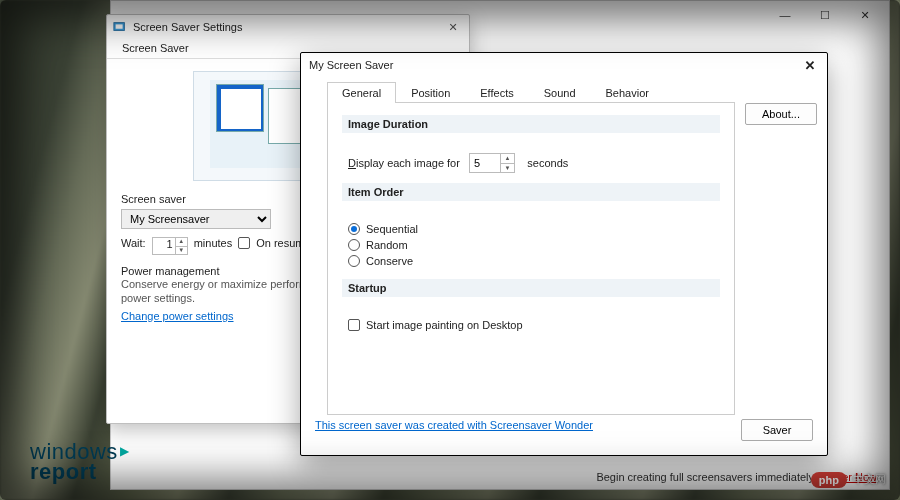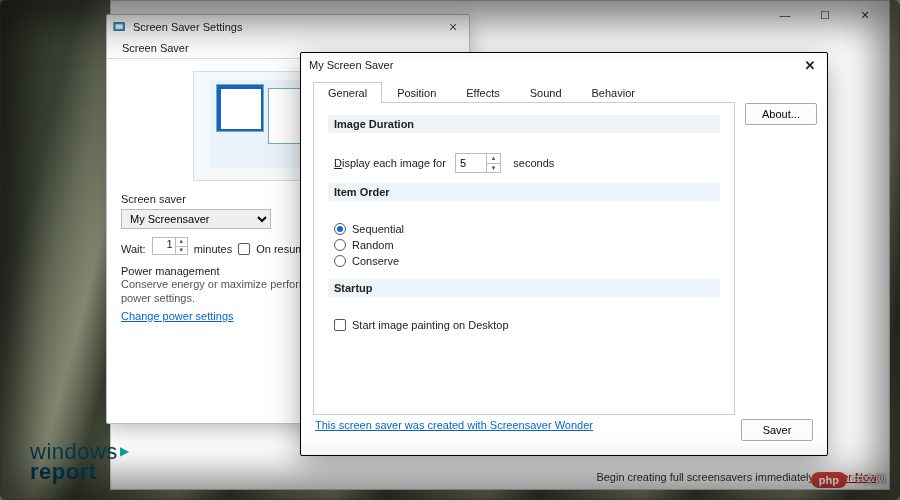--- a/index.html
+++ b/index.html
@@ -44,21 +44,21 @@
   .ss-num .spin div{ flex:1; font-size:6px; line-height:7px; text-align:center; border-left:1px solid #bbb; color:#555;}
   .ss-num .spin div:first-child{border-bottom:1px solid #bbb;}
   .ss-sec { margin-top:10px; font-size:11px; }
   .ss-desc { color:#555; line-height:1.3; padding-right: 20px;}
   .ss-link { color: #0066cc; text-decoration: underline; display:inline-block; margin-top:4px;}
 
   .myss-window { position: absolute; top: 52px; left: 300px; width: 528px; height: 404px; background: #fff; border:1px solid #000000; border-radius:2px; box-shadow: 0 10px 30px rgba(0,0,0,.35); font-size:11px; color:#222;}
   .myss-titlebar { height:24px; display:flex; align-items:center; padding:0 8px;}
   .myss-titlebar .title { flex:1; }
   .myss-close { width:18px; text-align:center; font-size:13px; font-weight:bold; }
-  .myss-body { display:flex; padding: 4px 10px 0 12px; gap:10px;}
+  .myss-body { display:flex; padding: 4px 10px 0 26px; gap:10px;}
   .tab-container { flex:1; }
   .tabstrip { display:flex; border-bottom:1px solid #ccc; }
   .tabstrip .tab { padding: 4px 14px; font-size:11px; border:1px solid transparent; border-bottom:none; position:relative; top:1px;}
   .tabstrip .tab.active { border-color:#ccc; background:#fff; }
   .tab-panel { border:1px solid #ccc; border-top:none; padding: 12px 14px; height: 312px; }
   .grp-head { background:#eef3f7; font-weight:600; font-size:11px; padding:3px 6px; margin-bottom:8px;}
   .grp-body { padding: 0 6px 10px 6px; font-size:11px;margin-top:20px; }
   .radio-row, .chk-row { display:flex; align-items:center; gap:6px; padding:2px 0;}
   .radio, .chk { width:12px; height:12px; border:1px solid #555; border-radius:50%; display:inline-flex; align-items:center; justify-content:center;}
   .radio.selected::after { content:""; width:6px; height:6px; border-radius:50%; background:#0a6dd8;}
@@ -128,21 +128,21 @@
       <div class="mini m2"></div>
       <div class="mini m3"></div>
     </div>
     <div class="ss-sec">
       <div class="ss-label">Screen saver</div>
       <div style="display:flex; gap:6px; margin-top:4px;align-items:flex-end;">
         <select class="ss-select">
           <option>My Screensaver</option>
         </select>
       </div>
-      <div style="display:flex; align-items:flex-end; gap:6px; margin-top:8px;">
+      <div style="display:flex; align-items:flex-start; gap:6px; margin-top:8px;">
         <span>Wait:</span>
         <span class="ss-num">
           <span>1</span>
           <span class="spin">
               <div>▲</div>
               <div>▼</div>
             </span>
         </span>
         <span>minutes</span>
         <span class="chk"></span>

